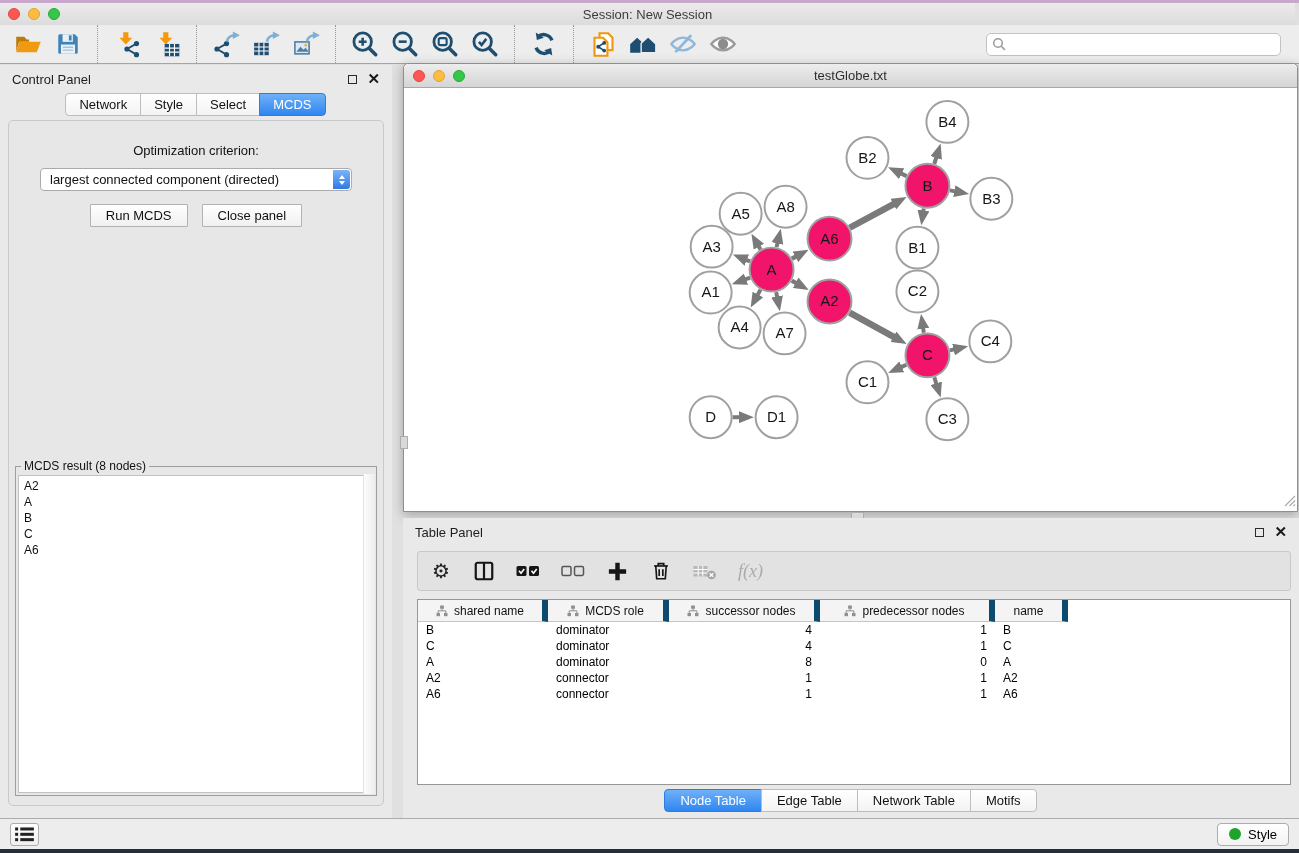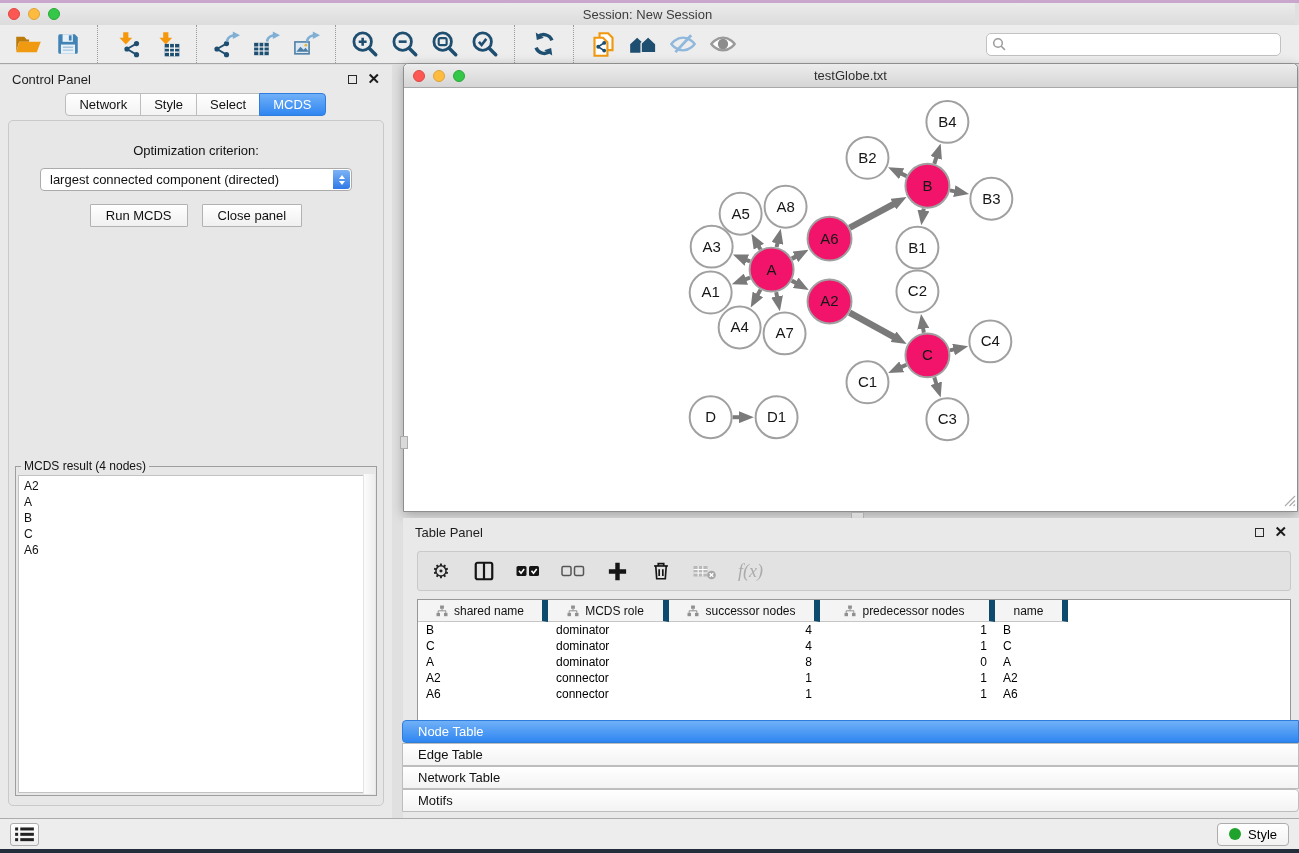--- a/index.html
+++ b/index.html
@@ -93,21 +93,21 @@
   .gear-glyph { font-size:20px; color:#222; line-height:1; }
   .fx { font-family:"Liberation Serif", serif; font-style:italic; font-size:18px; color:#ABABAB; }
   .tp-tablewrap { position:absolute; left:14px; right:8px; top:81px; bottom:33px; background:#fff;
     border:1px solid #979797; overflow:hidden; }
   table.node-table { border-collapse:separate; border-spacing:0; table-layout:fixed; font-size:12px; }
   .node-table th { background:#F4F4F4; border-bottom:1px solid #C6C6C6; border-right:6px solid #0c4a6e;
     font-weight:normal; height:22px; font-size:12px; color:#111; overflow:hidden; white-space:nowrap; }
   .node-table th .th-inner { display:flex; align-items:center; justify-content:center; gap:6px; }
   .node-table td { padding:1px 8px; height:15px; color:#000; overflow:hidden; white-space:nowrap; }
   .node-table td.num { text-align:right; }
-  .tp-tabs { position:absolute; left:0; right:0; bottom:6px; display:flex; justify-content:center;flex-direction:column; }
+  .tp-tabs { position:absolute; left:0; right:0; bottom:6px; display:flex; justify-content:center; }
   .tp-tabs .seg-tab { padding:3px 15px; }
 
   
   .statusbar { position:absolute; left:0; right:0; top:818px; height:31px; background:#EDEDED;
     border-top:1px solid #ACACAC; display:flex; align-items:center; padding:0 10px; }
   .list-btn { width:29px; height:23px; background:linear-gradient(#FFFFFF,#EFEFEF); border:1px solid #ADADAD;
     border-radius:3px; display:flex; align-items:center; justify-content:center; }
   .memory-btn { margin-left:auto; display:flex; align-items:center; gap:7px;
     background:linear-gradient(#FFFFFF,#F2F2F2); border:1px solid #ADADAD; border-radius:4px;
     padding:3px 11px; font-size:13px; font-family:inherit; }
@@ -307,21 +307,21 @@
               <span class="tri-up"></span>
               <span class="tri-down"></span>
             </span>
         </div>
       </div>
       <div class="btn-row">
         <button class="mac-btn">Run MCDS</button>
         <button class="mac-btn">Close panel</button>
       </div>
       <fieldset class="mcds">
-        <legend>MCDS result (4 nodes)</legend>
+        <legend>MCDS result (8 nodes)</legend>
         <div class="mcds-list">
             <div class="mcds-item">A2</div>
             <div class="mcds-item">A</div>
             <div class="mcds-item">B</div>
             <div class="mcds-item">C</div>
             <div class="mcds-item">A6</div>
           </div>
         <div class="mcds-scrollbar"></div>
       </fieldset>
     </div>

